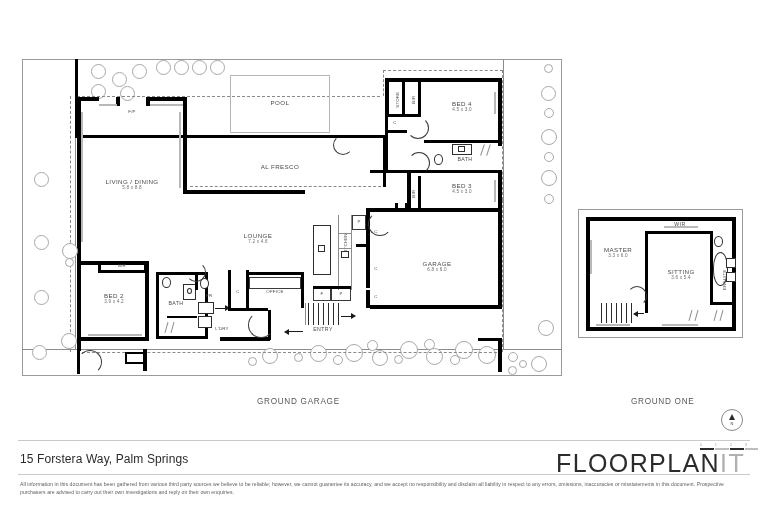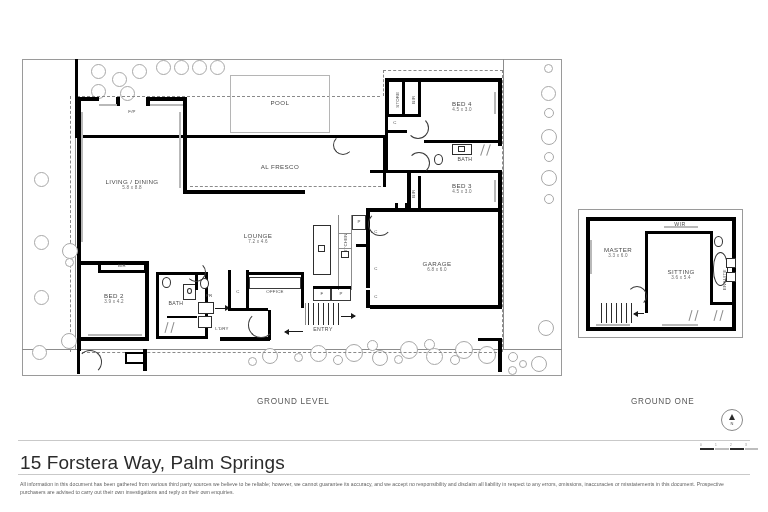--- a/index.html
+++ b/index.html
@@ -29,21 +29,21 @@
   
   .fix{position:absolute;border:1px solid #2e2e2e;background:#fff;box-sizing:border-box;}
   .fix.round{border-radius:50%;}
   .fix.oval{border-radius:50% / 45%;}
 
   
   .stair-step{position:absolute;background:#2b2b2b;}
 
   
   .footer-rule{position:absolute;left:18px;right:18px;height:1px;background:#c9c9c9;}
-  .addr{position:absolute;font-size:19px;color:#2b2b2b;letter-spacing:.1px;}
+  .addr{position:absolute;font-size:12px;color:#2b2b2b;letter-spacing:.1px;}
   .disc{position:absolute;font-size:5.1px;line-height:8.2px;color:#5d5d5d;letter-spacing:.05px;}
   .brand{position:absolute;font-size:25px;letter-spacing:1.4px;color:#2b2b2b;font-family:"Liberation Sans",sans-serif;font-weight:400;}
   .brand .it{color:#b0b0b0;}
   .scalebar{position:absolute;}
   .scalebar i{position:absolute;height:2px;background:#2b2b2b;display:block;}
   .scalebar u{position:absolute;height:2px;background:#bdbdbd;display:block;}
   .scalebar s{position:absolute;font-size:3.2px;color:#8a8a8a;text-decoration:none;}
 
   .levellbl{position:absolute;font-size:8.2px;color:#585858;letter-spacing:.7px;}
 
@@ -352,21 +352,21 @@
   <div class="dash-v" style="left:70px;top:96px;height:256px;"></div>
 
   <div class="circ" style="left:62px;top:243px;width:14px;height:14px;"></div>
   <div class="circ" style="left:65px;top:258px;width:7px;height:7px;"></div>
   <div class="circ" style="left:61px;top:333px;width:14px;height:14px;"></div>
 
   <div class="arc" style="left:333px;top:135px;width:18px;height:18px;border-color:transparent;border-bottom-color:#3a3a3a;border-left-color:#3a3a3a;"></div>
   <div class="wall" style="left:350px;top:135px;width:36px;height:3px;"></div>
   <div class="wall" style="left:383px;top:135px;width:3px;height:52px;"></div>
 
-  <div class="levellbl" style="left:257px;top:397px;">GROUND LEVEL</div>
+  <div class="levellbl" style="left:257px;top:397px;">GROUND GARAGE</div>
 
   <div class="outline" style="left:578px;top:209px;width:165px;height:129px;border-color:#9a9a9a;"></div>
 
   <div class="wall" style="left:586px;top:217px;width:150px;height:4px;"></div>
   <div class="wall" style="left:586px;top:217px;width:4px;height:114px;"></div>
   <div class="wall" style="left:732px;top:217px;width:4px;height:114px;"></div>
   <div class="wall" style="left:586px;top:327px;width:150px;height:4px;"></div>
 
   <div class="wall" style="left:645px;top:231px;width:3px;height:82px;"></div>
   <div class="lbl" style="left:592px;top:246px;width:52px;">
@@ -415,20 +415,23 @@
   <div class="levellbl" style="left:631px;top:397px;">GROUND ONE</div>
 
   <div class="compass" style="left:721px;top:409px;">
     <span class="nd"></span>
     <span class="nn">N</span>
   </div>
 
   <div class="footer-rule" style="top:440px;"></div>
   <div class="addr" style="left:20px;top:452px;">15 Forstera Way, Palm Springs</div>
 
+  <div class="brand" style="left:556px;top:449px;">
+    <span>FLOORPLAN</span><span class="it">IT</span>
+  </div>
   <div class="scalebar" style="left:700px;top:444px;width:58px;height:8px;">
     <i style="left:0;top:4px;width:14px;"></i>
     <u style="left:15px;top:4px;width:14px;"></u>
     <i style="left:30px;top:4px;width:14px;"></i>
     <u style="left:45px;top:4px;width:13px;"></u>
     <s style="left:0;top:-1px;">0</s>
     <s style="left:15px;top:-1px;">1</s>
     <s style="left:30px;top:-1px;">2</s>
     <s style="left:45px;top:-1px;">3</s>
   </div>

